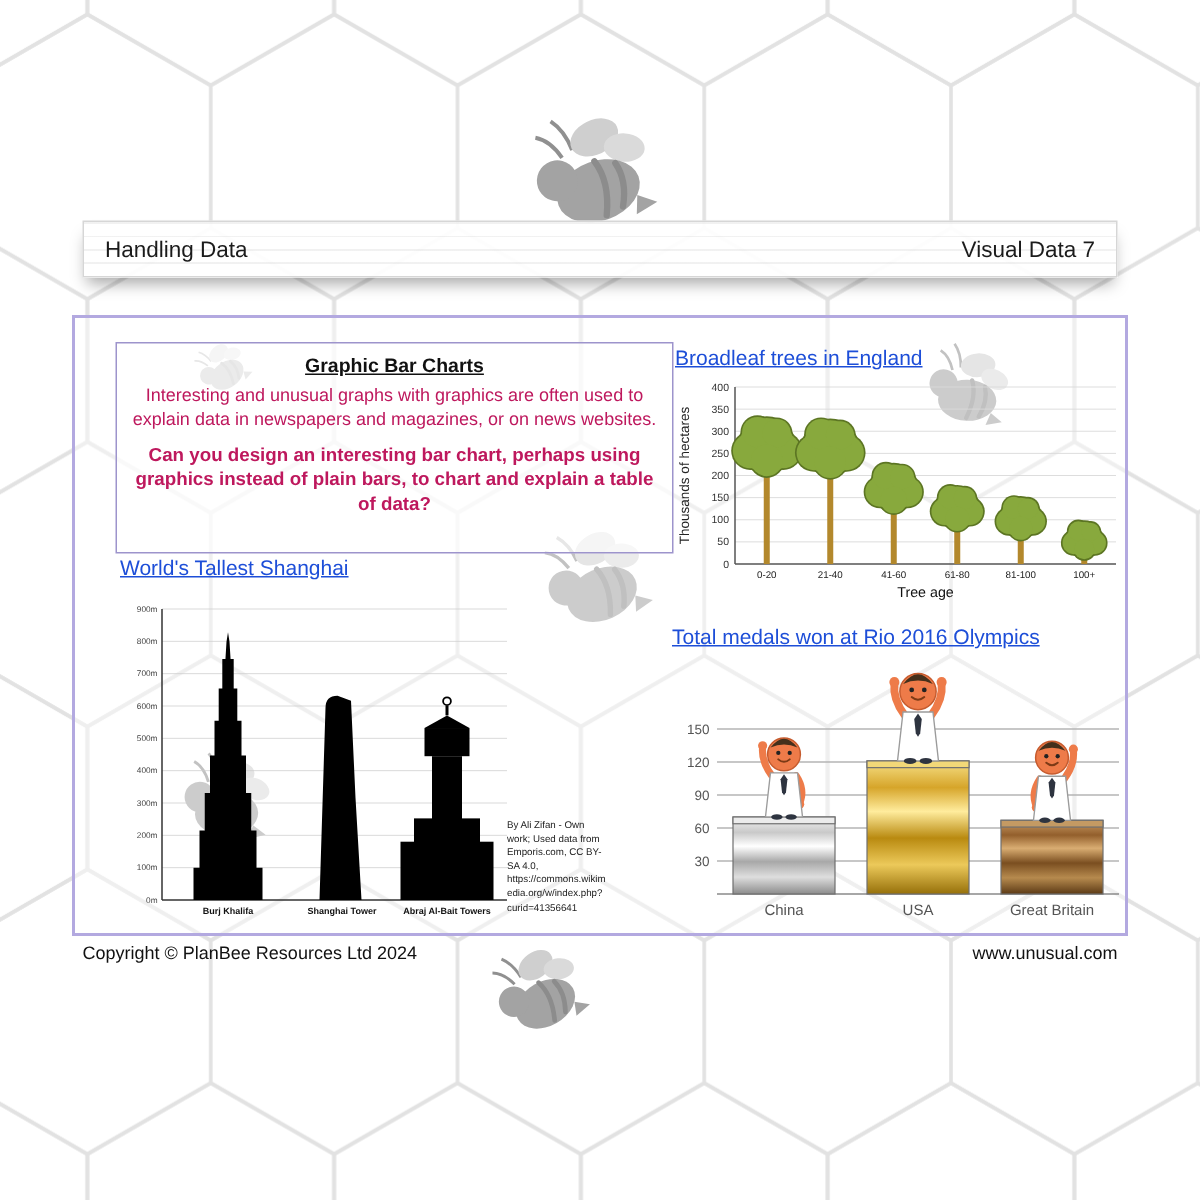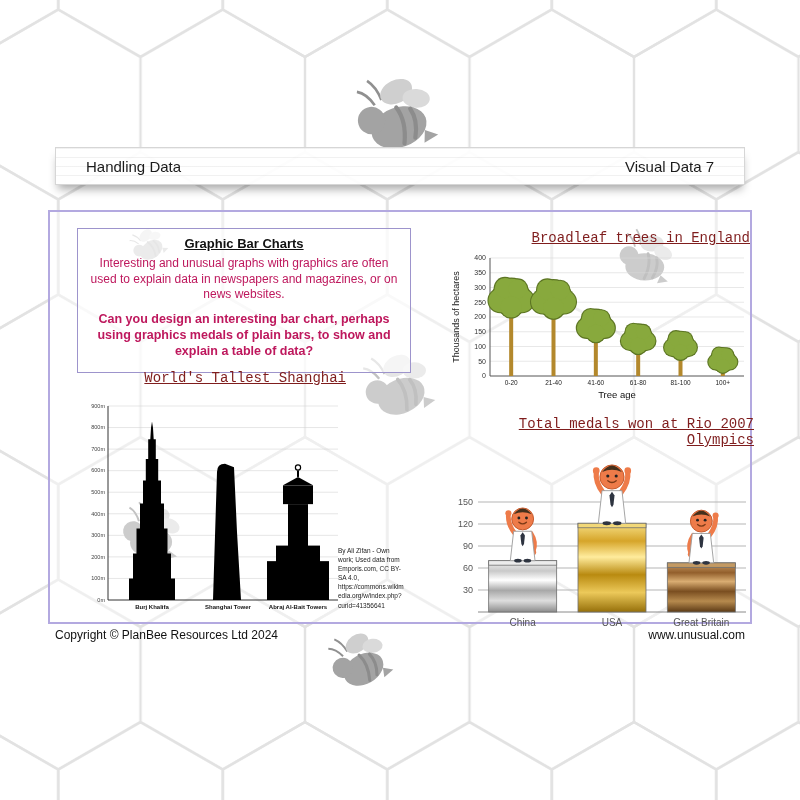--- a/index.html
+++ b/index.html
@@ -3,29 +3,29 @@
 <meta charset="utf-8">
 <style>
   html,body{margin:0;padding:0;background:#ffffff;}
   body{font-family:"Liberation Sans",sans-serif;}
   .page{position:relative;width:800px;height:800px;background:#fff;overflow:hidden;}
   .bg{position:absolute;left:0;top:0;width:800px;height:800px;}
   .header{position:absolute;left:55px;top:147px;width:690px;height:38px;box-sizing:border-box;
     background:rgba(255,255,255,0.93);border:1px solid #d6d6d6;
     background-image:repeating-linear-gradient(to bottom,rgba(120,120,120,0.10) 0 1px,transparent 1px 9px);
     box-shadow:0 7px 10px -3px rgba(0,0,0,0.35);
-    display:flex;align-items:center;justify-content:space-between;padding:0 30px;}
+    display:flex;align-items:center;justify-content:space-between;padding:0 14px;}
   .header .title{font-size:15px;color:#1b1b1b;}
   .panel{position:absolute;left:48px;top:210px;width:700px;height:410px;border:2px solid #b3a9e0;background:rgba(255,255,255,0.45);}
-  .infobox{position:absolute;left:27px;top:16px;width:334px;box-sizing:border-box;border:1px solid #9d94cc;
-    background:rgba(255,255,255,0.6);padding:7px 10px 12px;text-align:center;}
+  .infobox{position:absolute;left:27px;top:16px;width:372px;box-sizing:border-box;border:1px solid #9d94cc;
+    background:rgba(255,255,255,0.6);padding:7px 10px 24px;text-align:center;}
   .infobox h3{margin:0 0 5px;font-size:13px;text-decoration:underline;color:#111;}
   .infobox p{margin:0 0 8px;font-size:12px;line-height:1.3;color:#be185d;}
   .infobox p.q{font-weight:bold;margin:0;font-size:12.5px;}
-  .chart-title{font-size:14px;text-decoration:underline;text-align:right;color:#7f1d1d;margin:0 0 2px;font-family:Liberation Mono, monospace;}
+  .chart-title{font-size:14px;text-decoration:underline;text-align:left;color:#1d4ed8;margin:0 0 2px;}
   .trees-block{position:absolute;left:400px;top:18px;width:300px;}
   .buildings-block{position:absolute;left:30px;top:158px;width:266px;}
   .olympics-block{position:absolute;left:398px;top:204px;width:306px;}
   .attribution{position:absolute;left:288px;top:334px;width:66px;font-size:6.5px;line-height:1.4;color:#222;word-wrap:break-word;}
   .footer{position:absolute;left:55px;top:628px;width:690px;display:flex;justify-content:space-between;}
   .footer span{font-size:12px;color:#111;}
   svg{font-family:"Liberation Sans",sans-serif;display:block;}
 </style>
 </head>
 <body>
@@ -67,21 +67,21 @@
   <div class="header">
     <span class="title">Handling Data</span>
     <span class="title">Visual Data 7</span>
   </div>
 
   <div class="panel">
 
     <div class="infobox">
       <h3>Graphic Bar Charts</h3>
       <p>Interesting and unusual graphs with graphics are often used to explain data in newspapers and magazines, or on news websites.</p>
-      <p class="q">Can you design an interesting bar chart, perhaps using graphics medals of plain bars, to show and explain a table of data?</p>
+      <p class="q">Can you design an interesting bar chart, perhaps using graphics instead of plain bars, to chart and explain a table of data?</p>
     </div>
 
     <div class="trees-block">
       <div class="chart-title">Broadleaf trees in England</div>
       <svg id="trees-svg" viewBox="0 0 300 162" width="300" height="162">
           <line x1="40" y1="128" x2="294" y2="128" stroke="#555" stroke-width="1"></line>
           <text x="36" y="130.4" font-size="7" text-anchor="end" fill="#333" font-weight="normal">0</text>
           <line x1="40" y1="113.25" x2="294" y2="113.25" stroke="#d9d9d9" stroke-width="0.6"></line>
           <text x="36" y="115.65" font-size="7" text-anchor="end" fill="#333" font-weight="normal">50</text>
           <line x1="40" y1="98.5" x2="294" y2="98.5" stroke="#d9d9d9" stroke-width="0.6"></line>
@@ -223,21 +223,21 @@
           <circle cx="218" cy="79.45111111111112" r="2.6" fill="none" stroke="#000000" stroke-width="1.2"></circle>
           <text x="72" y="221" font-size="6" text-anchor="middle" fill="#111" font-weight="bold">Burj Khalifa</text>
           <text x="148" y="221" font-size="6" text-anchor="middle" fill="#111" font-weight="bold">Shanghai Tower</text>
           <text x="218" y="221" font-size="6" text-anchor="middle" fill="#111" font-weight="bold">Abraj Al-Bait Towers</text>
         </svg>
     </div>
 
     <div class="attribution">By Ali Zifan - Own work; Used data from Emporis.com, CC BY-SA 4.0, https://commons.wikimedia.org/w/index.php?curid=41356641</div>
 
     <div class="olympics-block">
-      <div class="chart-title">Total medals won at Rio 2007 Olympics</div>
+      <div class="chart-title">Total medals won at Rio 2016 Olympics</div>
       <svg id="olympics-svg" viewBox="0 0 304 192" width="304" height="192">
           <defs>
             <linearGradient id="g-silver" x1="0" y1="0" x2="0" y2="1">
               <stop offset="0" stop-color="#f4f4f4"></stop>
               <stop offset="0.2" stop-color="#c9c9c9"></stop>
               <stop offset="0.38" stop-color="#ffffff"></stop>
               <stop offset="0.58" stop-color="#a8a8a8"></stop>
               <stop offset="0.78" stop-color="#dedede"></stop>
               <stop offset="1" stop-color="#8c8c8c"></stop>
             </linearGradient>

